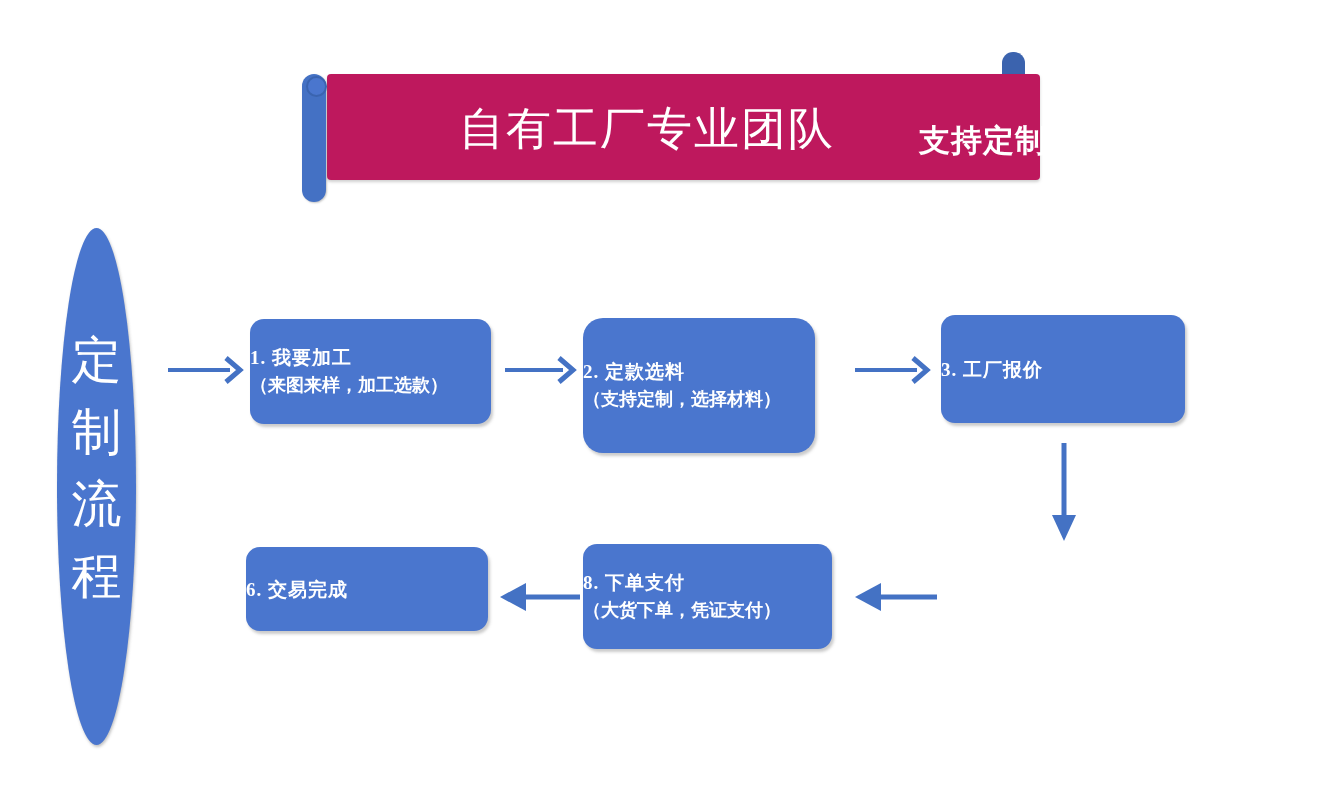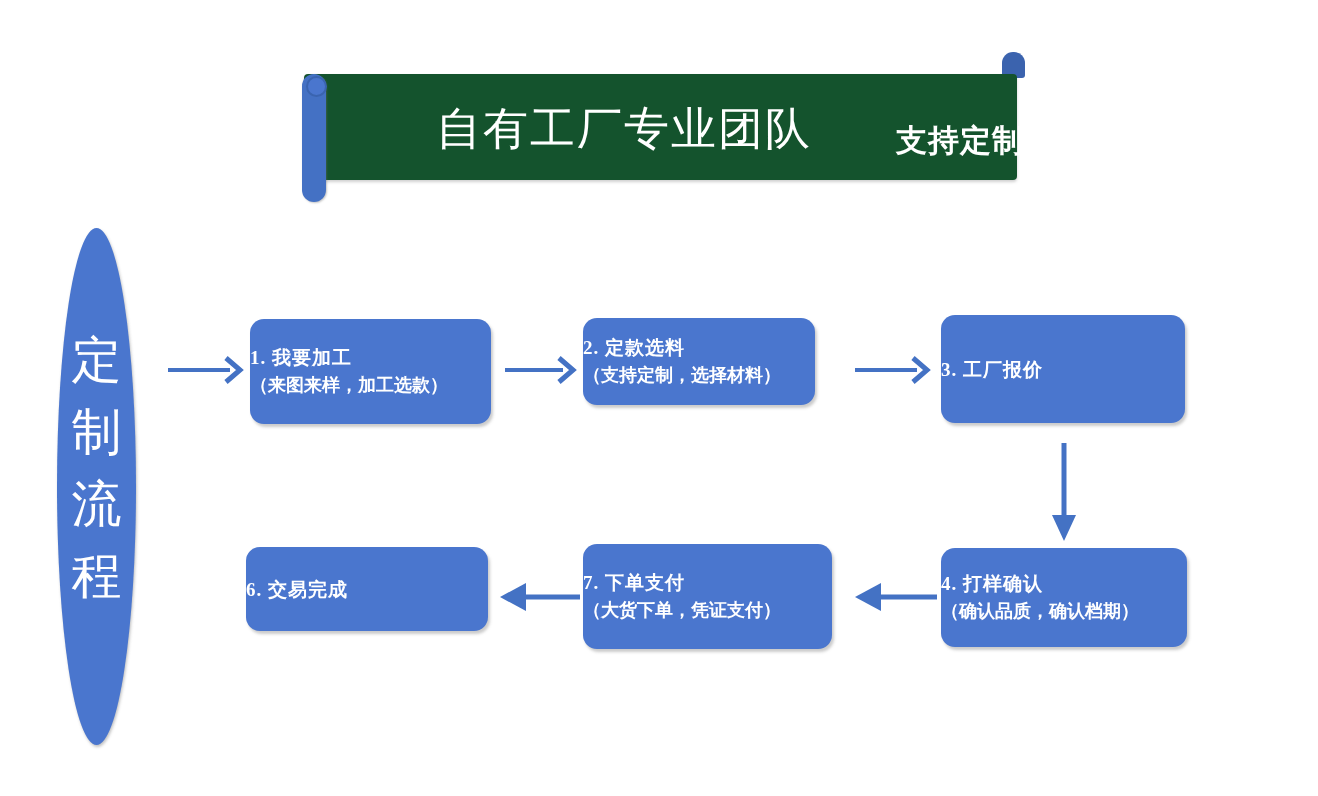--- a/index.html
+++ b/index.html
@@ -21,25 +21,25 @@
   
   .banner-wrap {
     position: absolute;
     left: 300px;
     top: 52px;
     width: 725px;
     height: 150px;
   }
   .banner-body {
     position: absolute;
-    left: 4px;
+    left: 27px;
     top: 22px;
     width: 713px;
     height: 106px;
-    background: #14532d;
+    background: #be185d;
     border-radius: 4px 4px 4px 4px;
     box-shadow: 0 2px 3px rgba(120,120,120,0.35);
   }
   .banner-roll-left {
     position: absolute;
     left: 2px;
     top: 22px;
     width: 24px;
     height: 128px;
     background: #4471C4;
@@ -134,21 +134,21 @@
     white-space: nowrap;
   }
   .pbox .t2 {
     font-size: 18px;
     line-height: 28px;
     letter-spacing: 0px;
     white-space: nowrap;
   }
 
   #box1 { left: 250px; top: 319px; width: 241px; height: 105px; }
-  #box2 { left: 583px; top: 318px; width: 232px; height: 87px; }
+  #box2 { left: 583px; top: 318px; width: 232px; height: 135px; border-radius: 20px; }
   #box3 { left: 941px; top: 315px; width: 244px; height: 108px; gap: 20px; }
   #box4 { left: 941px; top: 548px; width: 246px; height: 99px; }
   #box5 { left: 583px; top: 544px; width: 249px; height: 105px; }
   #box6 { left: 246px; top: 547px; width: 242px; height: 84px; }
 
   
   .arrow {
     position: absolute;
   }
   .arrow svg { display: block; }
@@ -212,34 +212,30 @@
     <div class="t1">3. 工厂报价</div>
   </div>
 
   <div class="arrow" style="left:1046px; top:443px;">
     <svg width="36" height="100" viewBox="0 0 36 100">
       <line x1="18" y1="0" x2="18" y2="76" stroke="#4472C4" stroke-width="5"></line>
       <polygon points="6,72 30,72 18,98" fill="#4472C4"></polygon>
     </svg>
   </div>
 
-  <div class="pbox" id="box4">
-    <div class="t1">4. 打样确认</div>
-    <div class="t2">（确认品质，确认档期）</div>
-  </div>
 
   <div class="arrow" style="left:855px; top:578px;">
     <svg width="82" height="38" viewBox="0 0 82 38">
       <line x1="82" y1="19" x2="22" y2="19" stroke="#4472C4" stroke-width="5"></line>
       <polygon points="0,19 26,5 26,33" fill="#4472C4"></polygon>
     </svg>
   </div>
 
   <div class="pbox" id="box5">
-    <div class="t1">7. 下单支付</div>
+    <div class="t1">8. 下单支付</div>
     <div class="t2">（大货下单，凭证支付）</div>
   </div>
 
   <div class="arrow" style="left:500px; top:578px;">
     <svg width="80" height="38" viewBox="0 0 80 38">
       <line x1="80" y1="19" x2="22" y2="19" stroke="#4472C4" stroke-width="5"></line>
       <polygon points="0,19 26,5 26,33" fill="#4472C4"></polygon>
     </svg>
   </div>
 

